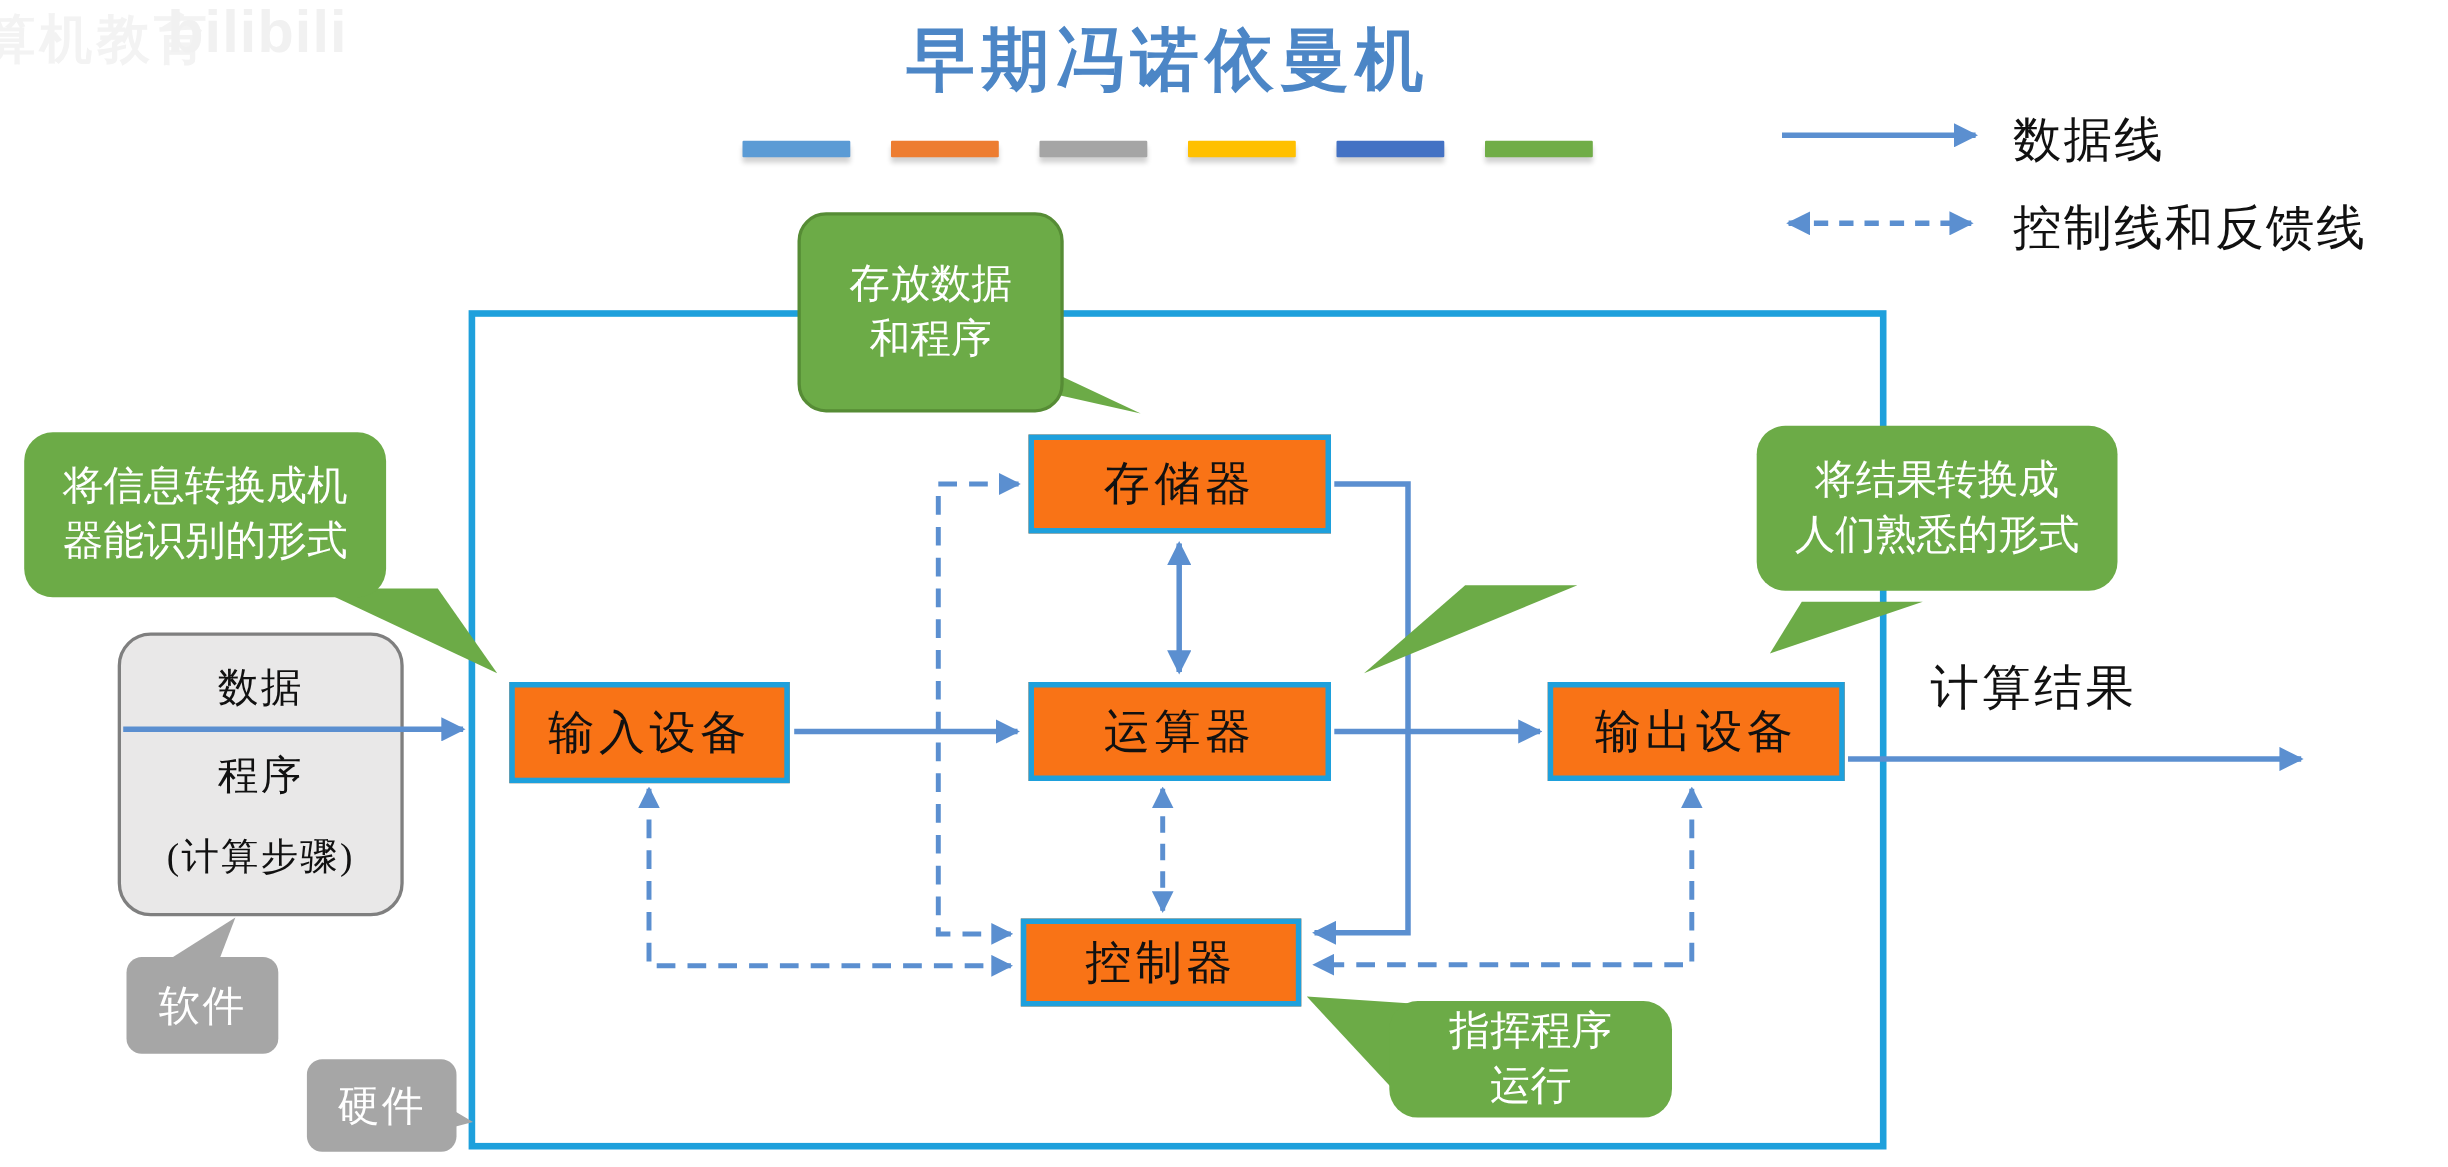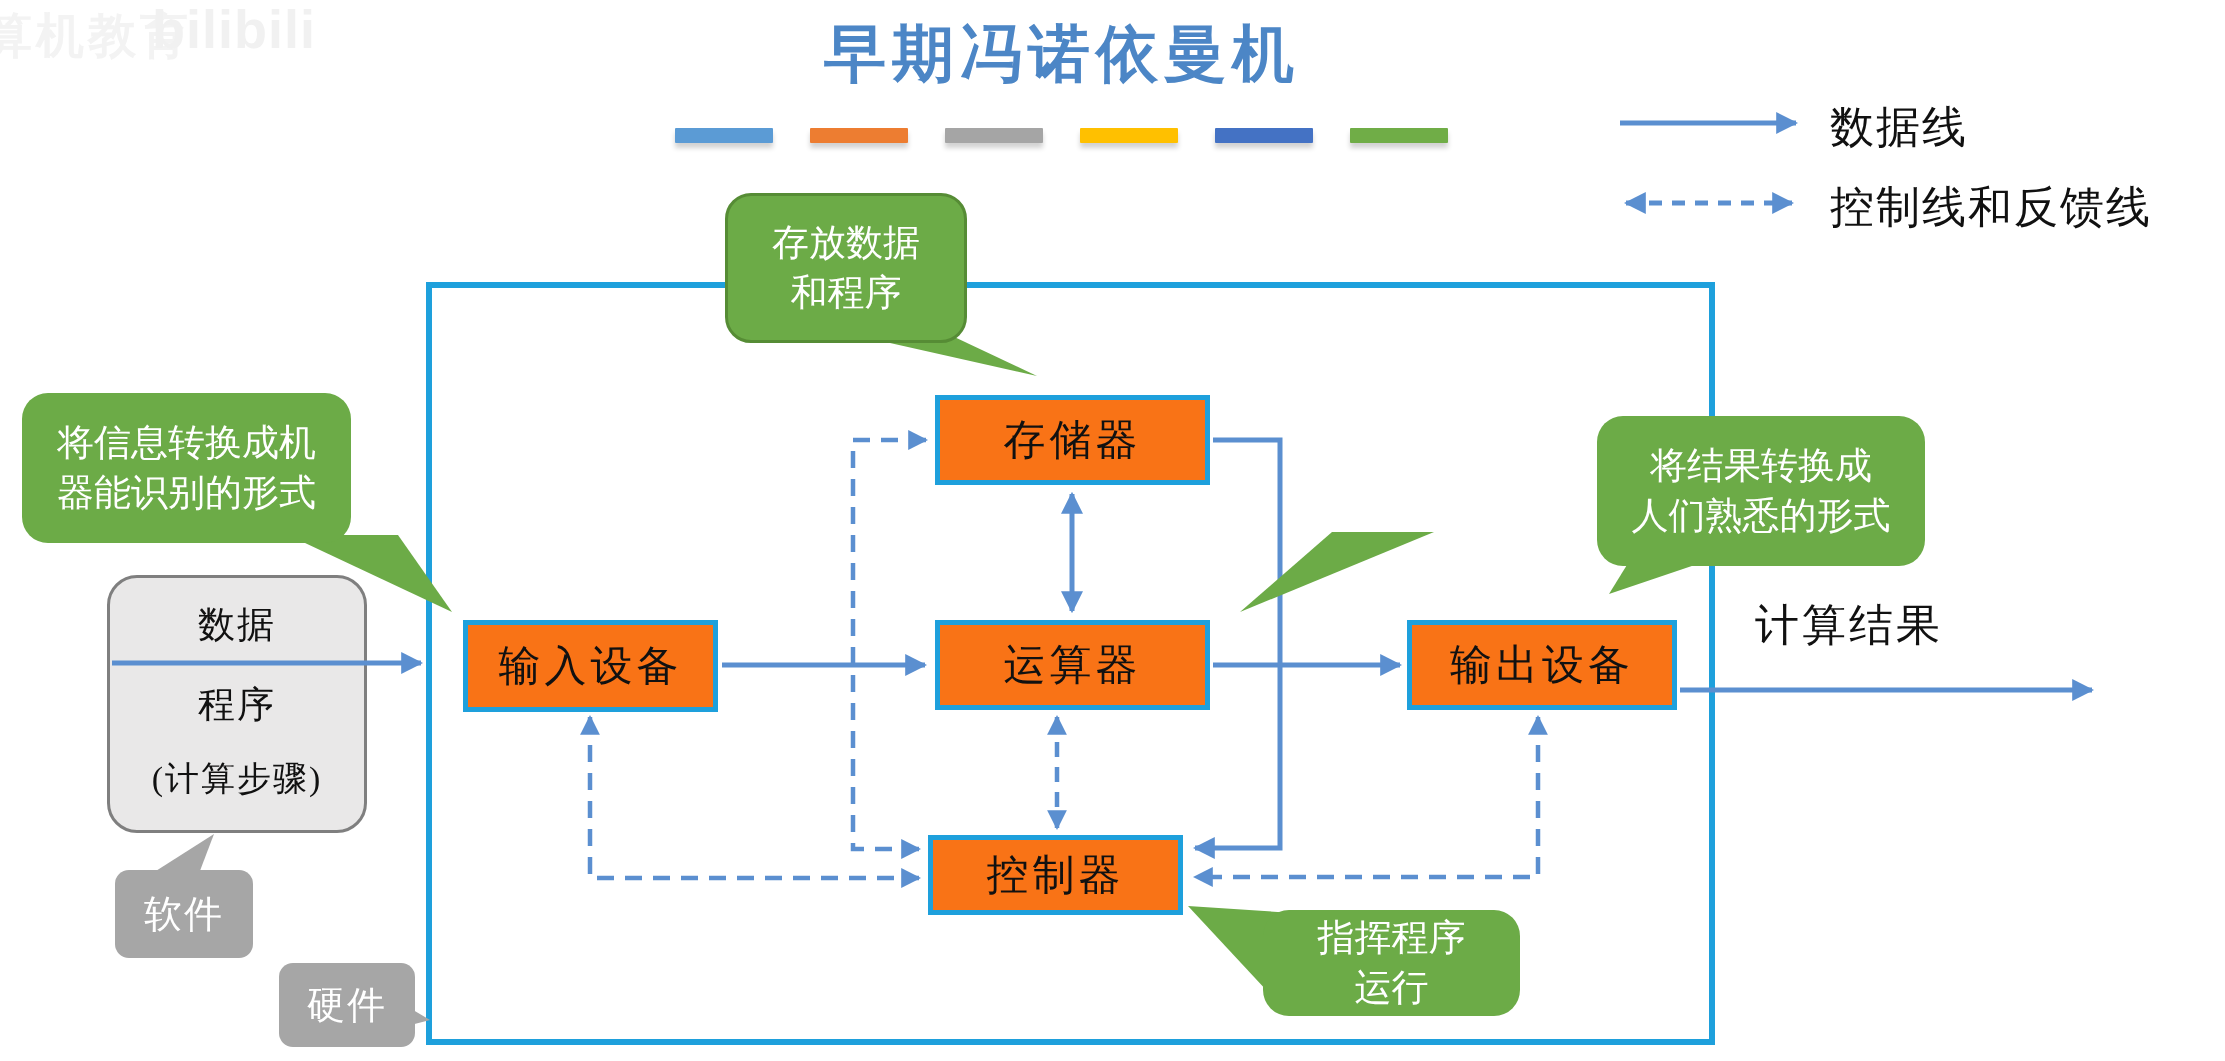--- a/index.html
+++ b/index.html
@@ -88,29 +88,29 @@
 
   <div class="lbl" style="left:1830px;top:98px;font-size:44px;letter-spacing:2px;">数据线</div>
   <div class="lbl" style="left:1830px;top:178px;font-size:44px;letter-spacing:2px;">控制线和反馈线</div>
 
   <div class="unit" style="left:463px;top:620px;width:255px;height:92px;">输入设备</div>
   <div class="unit" style="left:935px;top:395px;width:275px;height:90px;">存储器</div>
   <div class="unit" style="left:935px;top:620px;width:275px;height:90px;">运算器</div>
   <div class="unit" style="left:928px;top:835px;width:255px;height:80px;">控制器</div>
   <div class="unit" style="left:1407px;top:620px;width:270px;height:90px;">输出设备</div>
 
-  <div class="gcallout" style="left:725px;top:193px;width:242px;height:150px;border:3px solid #568C35;">
+  <div class="gcallout" style="left:725px;top:193px;width:242px;height:182px;border:3px solid #568C35;">
     <span>存放数据</span>
     <span>和程序</span>
   </div>
   <div class="gcallout" style="left:22px;top:393px;width:329px;height:150px;">
     <span>将信息转换成机</span>
     <span>器能识别的形式</span>
   </div>
-  <div class="gcallout" style="left:1597px;top:416px;width:328px;height:150px;">
+  <div class="gcallout" style="left:1597px;top:387px;width:328px;height:150px;">
     <span>将结果转换成</span>
     <span>人们熟悉的形式</span>
   </div>
   <div class="gcallout" style="left:1263px;top:910px;width:257px;height:106px;">
     <span>指挥程序</span>
     <span>运行</span>
   </div>
 
   <div class="graytag" style="left:115px;top:870px;width:138px;height:88px;">软件</div>
   <div class="graytag" style="left:247px;top:963px;width:136px;height:84px;margin-left:32px;">硬件</div>

